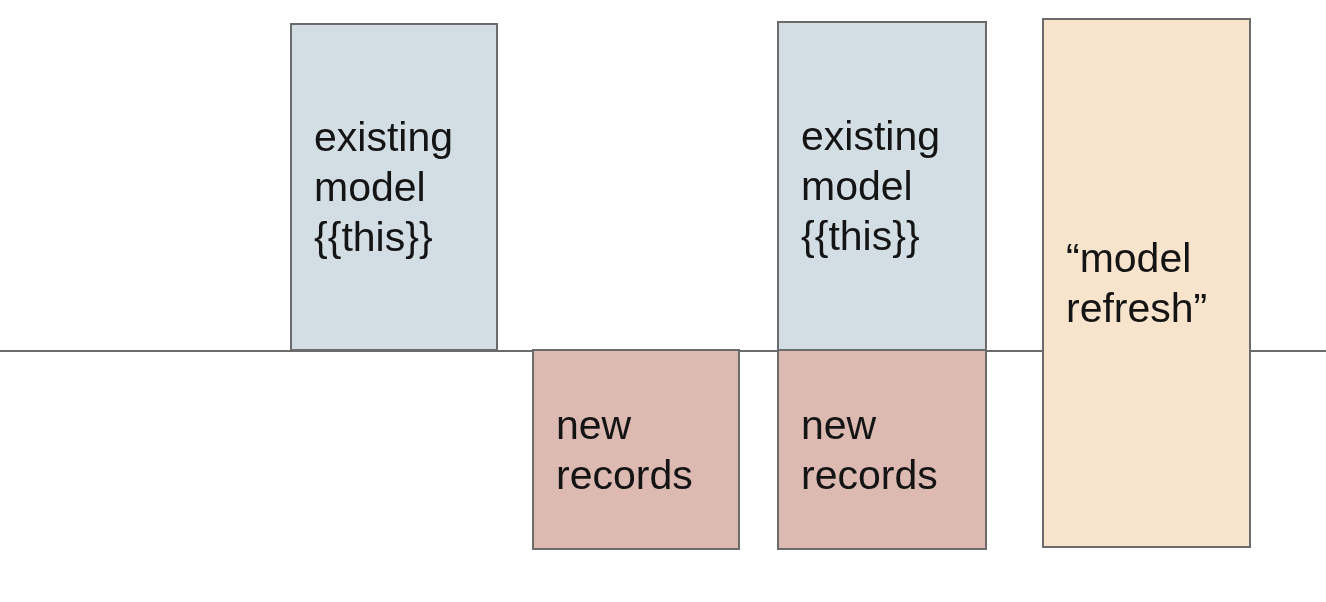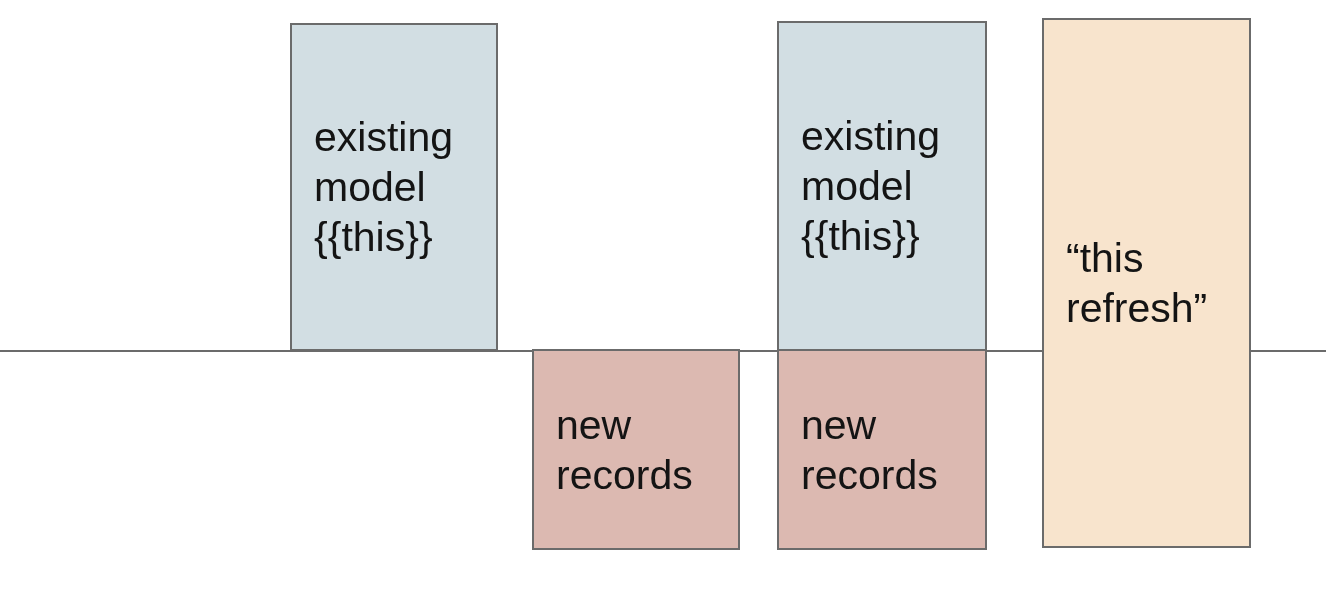--- a/index.html
+++ b/index.html
@@ -76,17 +76,17 @@
 model
 {{this}}</span>
   </div>
 
   <div class="box b-nr2" style="background-color: rgb(220, 185, 177); border-color: rgb(107, 107, 107);">
     <span class="label" style="color: rgb(20, 20, 20);">new
 records</span>
   </div>
 
   <div class="box b-fr" style="background-color: rgb(248, 228, 205); border-color: rgb(107, 107, 107);">
-    <span class="label" style="color: rgb(20, 20, 20);">“this
+    <span class="label" style="color: rgb(20, 20, 20);">“model
 refresh”</span>
   </div>
 
 </div>
 
 </body></html>

